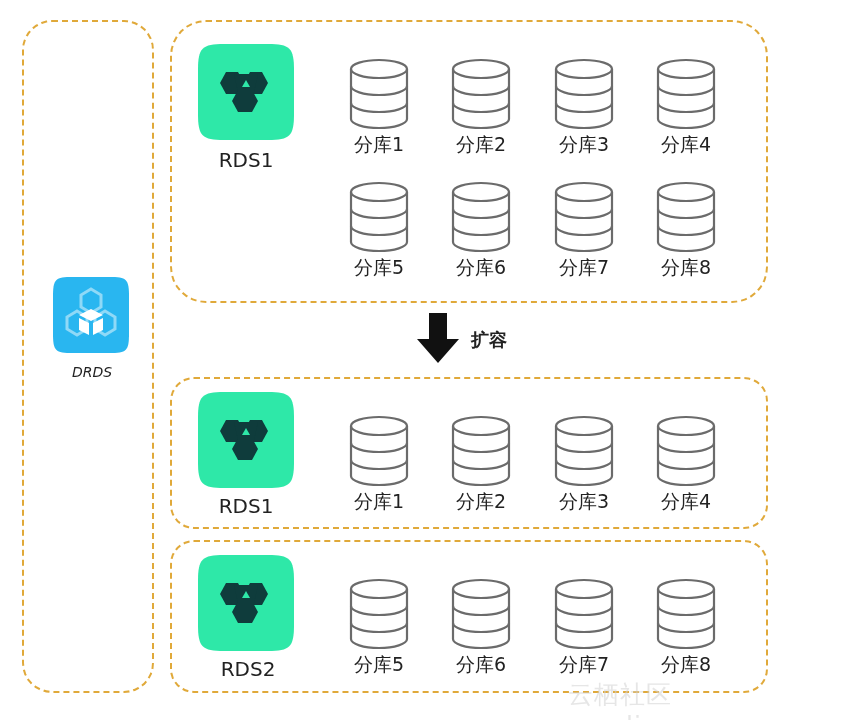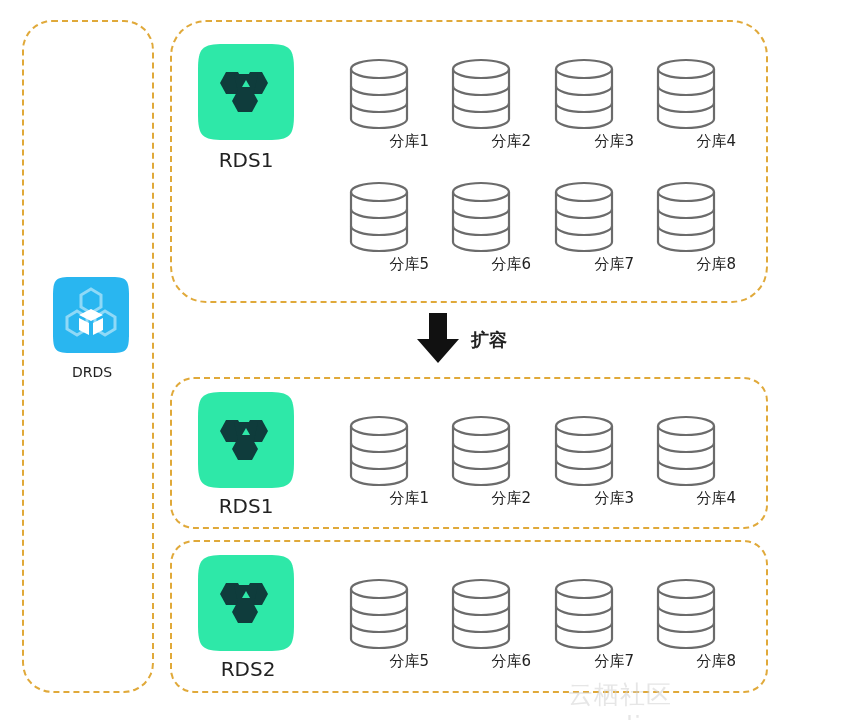--- a/index.html
+++ b/index.html
@@ -14,27 +14,27 @@
       border: 2px dashed #e0a93a;
       border-radius: 30px;
       box-sizing: border-box;
     }
     #drds-panel { left: 22px; top: 20px; width: 132px; height: 673px; }
     #top-panel { left: 170px; top: 20px; width: 598px; height: 283px; border-radius: 36px; }
     #mid-panel { left: 170px; top: 377px; width: 598px; height: 152px; border-radius: 24px; }
     #bot-panel { left: 170px; top: 540px; width: 598px; height: 153px; border-radius: 24px; }
 
     .drds-icon { position: absolute; left: 51px; top: 275px; width: 80px; height: 80px; }
-    .drds-label { position: absolute; left: 40px; top: 364px; width: 104px; text-align: center; font-size: 14px; color: #222; }
+    .drds-label { position: absolute; left: 40px; top: 364px; width: 104px; text-align: center; font-size: 14px; color: #222; font-style: italic; }
 
     .rds { position: absolute; width: 104px; height: 104px; }
     .rds-label { position: absolute; width: 104px; text-align: center; font-size: 20px; color: #222; }
 
     .db { position: absolute; width: 62px; height: 72px; }
-    .db-label { position: absolute; width: 100px; text-align: right; font-size: 15px; color: #222; }
+    .db-label { position: absolute; width: 100px; text-align: center; font-size: 19px; color: #222; }
 
     .arrow { position: absolute; left: 417px; top: 313px; width: 42px; height: 50px; }
     .expand-label { position: absolute; left: 471px; top: 328px; font-size: 18px; color: #222; font-weight: bold; }
 
     .watermark {
       position: absolute; left: 568px; top: 678px; font-size: 25px;
       color: rgba(210,210,210,0.55); letter-spacing: 1px;
       font-family: "DejaVu Sans", sans-serif;
     }
   </style>

